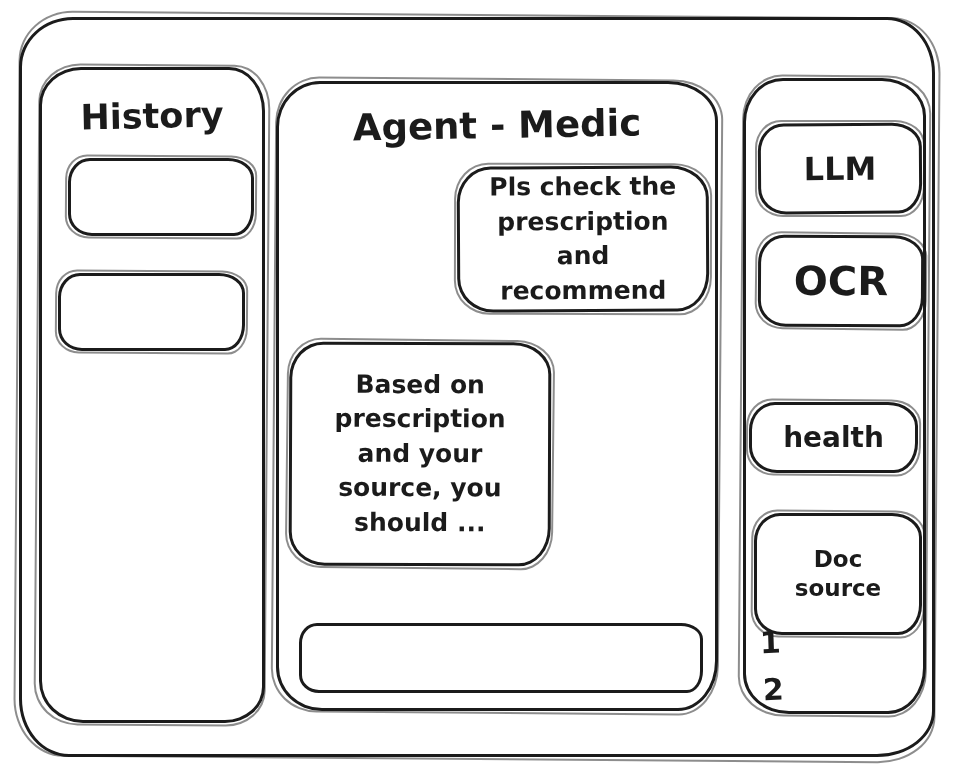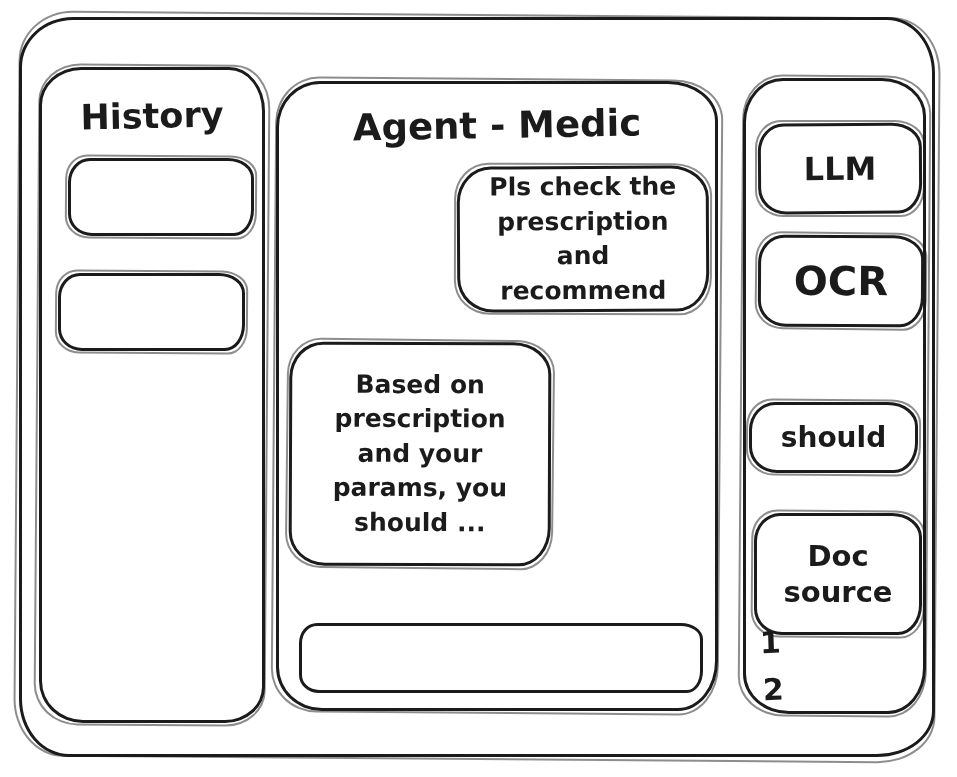--- a/index.html
+++ b/index.html
@@ -50,21 +50,21 @@
   
   .panel-right{ left:721px; top:58px; width:183px; height:636px;
                 border-radius:40px 44px 38px 46px / 44px 38px 46px 40px; }
   .tool{ display:flex; align-items:center; justify-content:center;
          font-family:"DejaVu Sans", sans-serif; font-weight:700; color:var(--ink);
          cursor:pointer; text-align:center; line-height:1.25;
          border-radius:26px 30px 24px 28px / 28px 24px 30px 26px; }
   .tool.llm{ left:12px; top:42px; width:164px; height:91px; font-size:32px; transform:rotate(-.4deg); }
   .tool.ocr{ left:12px; top:154px; width:166px; height:92px; font-size:40px; transform:rotate(.3deg); }
   .tool.params{ left:3px; top:321px; width:169px; height:71px; font-size:28px; }
-  .tool.docsource{ left:8px; top:432px; width:168px; height:122px; font-size:29px; padding:0 20px; }
+  .tool.docsource{ left:8px; top:432px; width:168px; height:122px; font-size:23px; padding:0 20px; }
   .doc-num{ position:absolute; font-size:30px; font-weight:700; cursor:pointer;
             transform:rotate(-2deg); }
   .doc-num.n1{ left:14px; top:544px; }
   .doc-num.n2{ left:17px; top:591px; }
 </style>
 </head>
 <body>
 
 <div class="stage">
 
@@ -77,29 +77,29 @@
     </aside>
 
     <main class="sketch panel-main">
       <h1 class="chat-title">Agent - Medic</h1>
 
       <div class="sketch bubble user">
         <span>Pls check the prescription and recommend</span>
       </div>
 
       <div class="sketch bubble assistant">
-        <span>Based on prescription and your params, you should ...</span>
+        <span>Based on prescription and your source, you should ...</span>
       </div>
 
       <input class="sketch chat-input" type="text" value="" style="">
     </main>
 
     <aside class="sketch panel-right">
       <button class="sketch tool llm">LLM</button>
       <button class="sketch tool ocr">OCR</button>
-      <button class="sketch tool params">should</button>
+      <button class="sketch tool params">health</button>
       <button class="sketch tool docsource">Doc source</button>
       <div class="doc-num n1">1</div>
       <div class="doc-num n2">2</div>
     </aside>
 
   </div>
 </div>
 
 </body></html>

